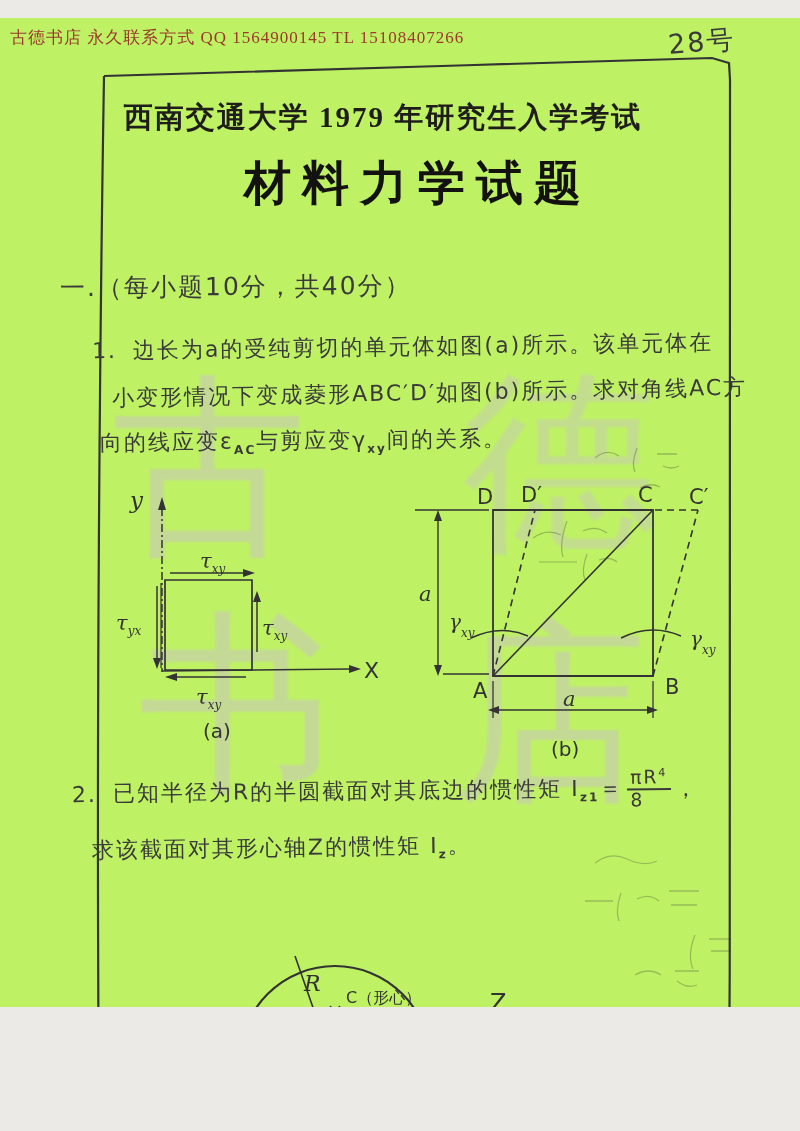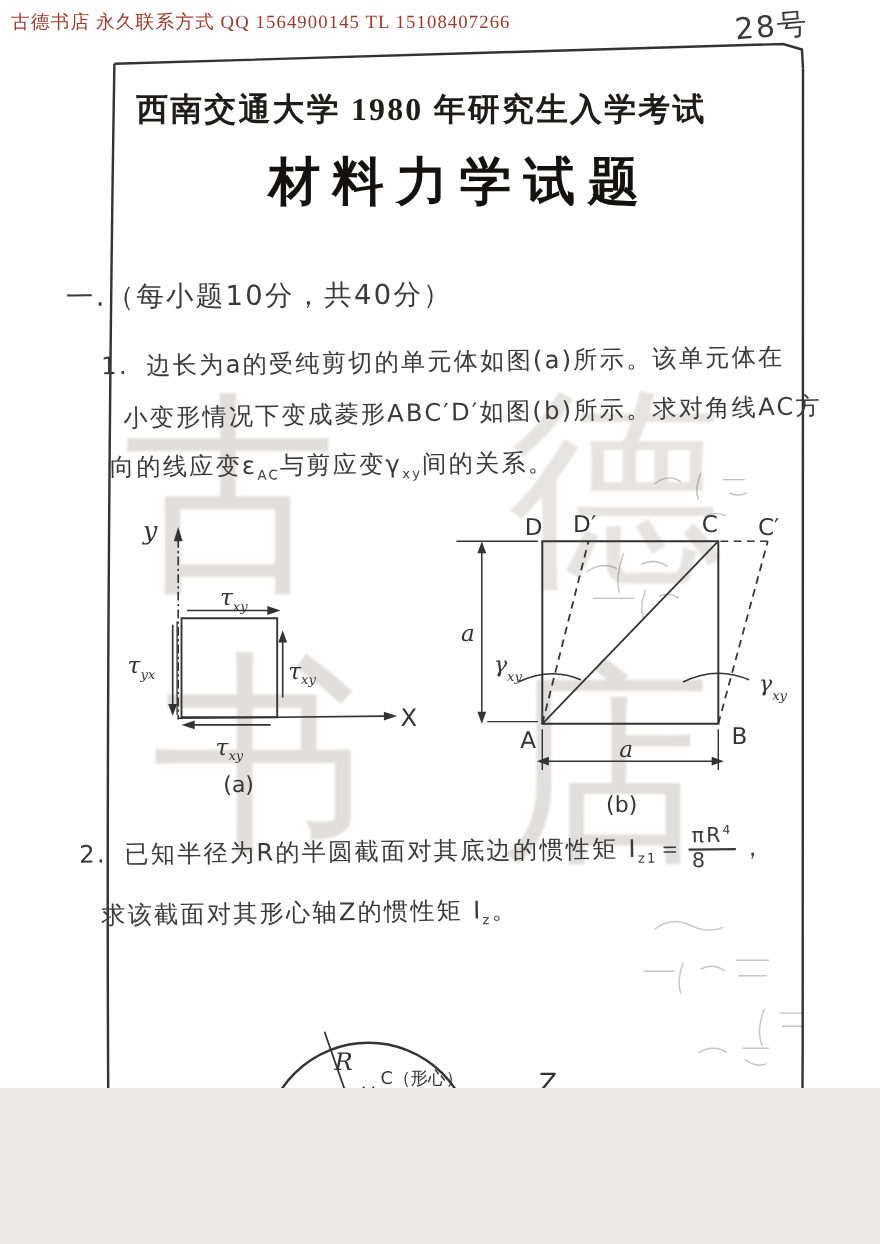--- a/index.html
+++ b/index.html
@@ -1,18 +1,18 @@
 <!DOCTYPE html>
 <html><head>
 <meta charset="utf-8">
 <style>
   html,body{margin:0;padding:0;background:#eceae6;}
   .page{
-    position:relative;width:800px;height:989px;margin:0 auto;
-    background:#ffffff;overflow:hidden;
+    position:relative;width:800px;height:989px;margin:18px auto;
+    background:#bef264;overflow:hidden;
     font-family:"Liberation Serif","DejaVu Serif",serif;color:#2e2c29;
   }
   .abs{position:absolute;}
   
   .wm{position:absolute;z-index:1;font-family:"DejaVu Serif",serif;
       font-size:195px;line-height:1;color:#c9c5bf;opacity:.55;filter:blur(1px);}
   .layer{position:absolute;inset:0;z-index:2;}
   
   .red-header{position:absolute;left:10px;top:8px;font-size:17px;letter-spacing:1px;
       color:#9c392c;font-family:"Liberation Serif",serif;white-space:nowrap;}
@@ -27,21 +27,21 @@
   
   .hand{font-family:"DejaVu Sans",sans-serif;color:#3a3a3a;letter-spacing:2px;white-space:nowrap;}
   .sec-heading{position:absolute;left:60px;top:252px;font-size:25px;transform:rotate(-.4deg);}
   .q1l1{position:absolute;left:92px;top:314px;font-size:22px;transform:rotate(-.8deg);}
   .q1l2{position:absolute;left:112px;top:360px;font-size:22px;transform:rotate(-1deg);}
   .q1l3{position:absolute;left:100px;top:408px;font-size:22px;transform:rotate(-.6deg);}
   .q2l1{position:absolute;left:72px;top:752px;font-size:22px;transform:rotate(-.6deg);
         display:flex;align-items:center;}
   .q2l2{position:absolute;left:92px;top:815px;font-size:22px;transform:rotate(-.8deg);}
   .qnum{margin-right:16px;}
-  sub{font-size:.55em;}
+  sub{font-size:.55em;font-weight:bold;}
   sup{font-size:.6em;}
   .frac{display:inline-block;text-align:left;vertical-align:middle;
         font-size:.85em;line-height:1.1;margin:0 4px;}
   .frac .num{display:block;padding:0 3px;}
   .frac .den{display:block;border-top:2px solid #3a3a3a;padding:0 3px;}
   .footer-info{position:absolute;left:443px;top:1060px;font-size:19px;font-weight:bold;
         letter-spacing:1px;color:#2b2a27;white-space:nowrap;}
   .page-num{position:absolute;left:300px;top:1090px;font-size:21px;color:#45433f;font-weight:bold;}
   svg text{font-family:"DejaVu Sans",sans-serif;fill:#333;}
   svg .it{font-style:italic;font-family:"DejaVu Serif",serif;}
@@ -67,21 +67,21 @@
       <path class="stroke" stroke-width="2.2" d="M730,62 C727,300 732,700 729,1080"></path>
       <path class="stroke" stroke-width="2.2" d="M104,58 C100,300 96,720 99,1088"></path>
       <path class="stroke" stroke-width="2.2" d="M16,1092 C200,1088 430,1093 620,1087 L748,1083 L729,1080"></path>
 
       <g class="stroke" stroke-width="1.3" opacity=".3">
         <path d="M595,440 q12,-10 24,-2 m18,-8 q-6,16 -2,24 m22,-18 h20 m-14,12 q8,4 16,0"></path>
         <path d="M640,470 q10,-6 20,-1"></path>
       </g>
     </svg>
 
-    <div class="title1">西南交通大学 1980 年研究生入学考试</div>
+    <div class="title1">西南交通大学 1979 年研究生入学考试</div>
     <div class="title2">材料力学试题</div>
 
     <div class="sec-heading hand">一.（每小题10分，共40分）</div>
 
     <div class="q1l1 hand"><span class="qnum">1.</span><span>边长为a的受纯剪切的单元体如图(a)所示。该单元体在</span></div>
     <div class="q1l2 hand">小变形情况下变成菱形ABC′D′如图(b)所示。求对角线AC方</div>
     <div class="q1l3 hand"><span>向的线应变ε</span><sub>AC</sub><span>与剪应变γ</span><sub>xy</sub><span>间的关系。</span></div>
 
     <svg class="abs" style="left:100px;top:462px" width="300" height="285">
       <g>

